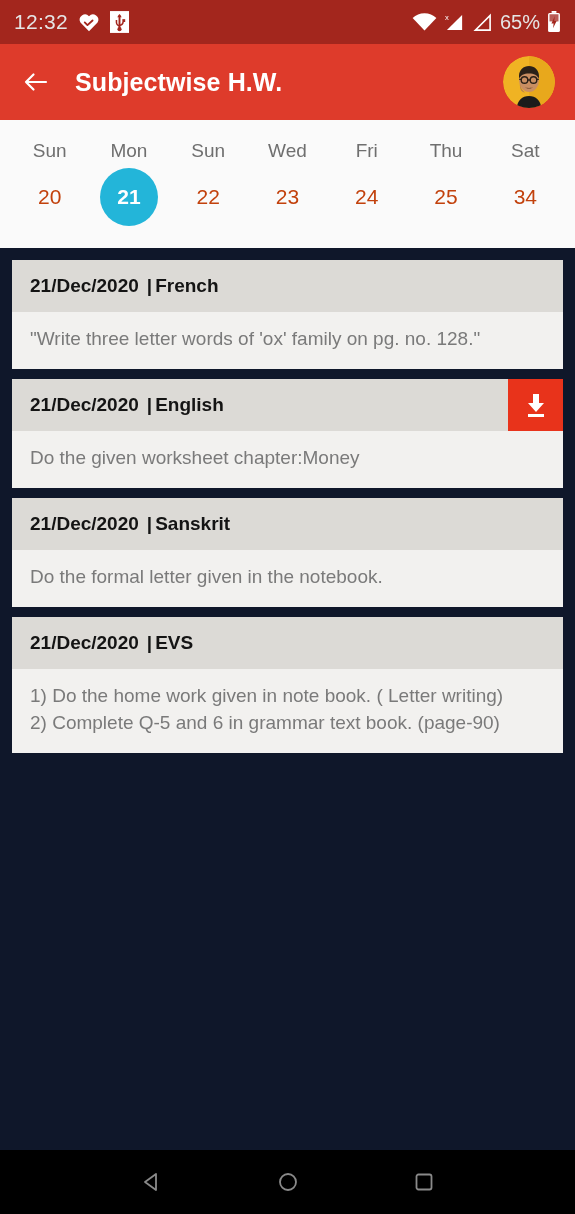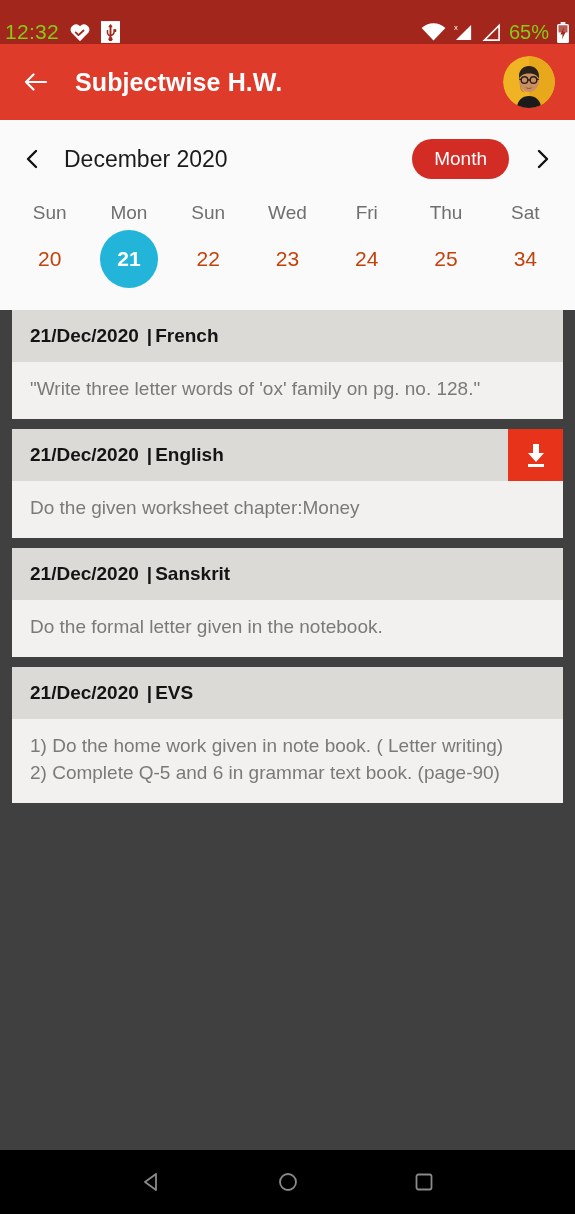--- a/index.html
+++ b/index.html
@@ -6,22 +6,22 @@
   html, body {
     width:575px; height:1214px;
     font-family:"Liberation Sans", sans-serif;
     background:#FAFAFA;
     overflow:hidden;
   }
   #app { position:relative; width:575px; height:1214px; display:flex; flex-direction:column; }
 
   
   .statusbar {
-    height:44px; background:#A3261D; color:#84cc16;
-    display:flex; align-items:flex-end; padding:0 5px;
+    height:44px; background:#A3261D; color:#e5e5e5;
+    display:flex; align-items:center; padding:0 14px;
     flex:0 0 44px;
   }
   .sb-time { font-size:21px; letter-spacing:.3px; }
   .sb-left { display:flex; align-items:center; gap:10px; }
   .sb-right { margin-left:auto; display:flex; align-items:center; gap:7px; }
   .sb-pct { font-size:20px; }
   .icon-heart { width:22px; height:20px; display:block; }
   .icon-usb { width:19px; height:22px; display:block; }
   .icon-wifi { width:25px; height:19px; display:block; }
   .icon-sig { width:21px; height:19px; display:block; }
@@ -73,21 +73,21 @@
     flex:1 1 0; display:flex; align-items:center; justify-content:center;
   }
   .daycell {
     width:58px; height:58px; border-radius:50%;
     display:flex; align-items:center; justify-content:center;
     font-size:21px; color:#c2410c; cursor:pointer;
   }
   .daycell.selected { background:#23B5D9; color:#fff;font-weight:bold; }
 
   
-  .list { flex:1 1 auto; padding:0 12px; overflow:hidden; background:#404040; }
+  .list { flex:1 1 auto; padding:12px 12px; overflow:hidden; background:#0f172a; }
   .card { margin-bottom:10px; }
   .card-head {
     background:#DCDAD6; display:flex; align-items:stretch;
     min-height:52px;
   }
   .card-head-text {
     display:flex; align-items:center; padding:0 18px;
     font-size:19px; font-weight:bold; color:#141414; flex:1 1 auto;
     white-space:nowrap;
   }
@@ -187,36 +187,20 @@
           <circle cx="21.5" cy="24" r="3.3"></circle>
           <circle cx="30.5" cy="24" r="3.3"></circle>
           <path d="M24.8 24h2.4M18.2 23.4h-2M33.8 23.4h2"></path>
         </g>
         <path d="M22 31c1.3 1.2 6.7 1.2 8 0-1 2.4-7 2.4-8 0z" fill="#7a5337"></path>
       </svg>
     </span>
   </div>
 
   <div class="calendar">
-    <div class="cal-head">
-      <span class="chev">
-        <svg viewBox="0 0 24 24" width="24" height="24">
-          <path fill="none" stroke="#111111" stroke-width="2.4" stroke-linecap="round" stroke-linejoin="round" d="M15 4 7 12l8 8"></path>
-        </svg>
-      </span>
-      <span class="cal-month">December 2020</span>
-      <span class="pill-wrap">
-        <span class="month-pill">Month</span>
-        <span class="chev">
-          <svg viewBox="0 0 24 24" width="24" height="24">
-            <path fill="none" stroke="#111111" stroke-width="2.4" stroke-linecap="round" stroke-linejoin="round" d="M9 4l8 8-8 8"></path>
-          </svg>
-        </span>
-      </span>
-    </div>
 
     <div class="weekrow">
       <div>
           <div class="wk-name">Sun</div>
         </div>
       <div>
           <div class="wk-name">Mon</div>
         </div>
       <div>
           <div class="wk-name">Sun</div>

